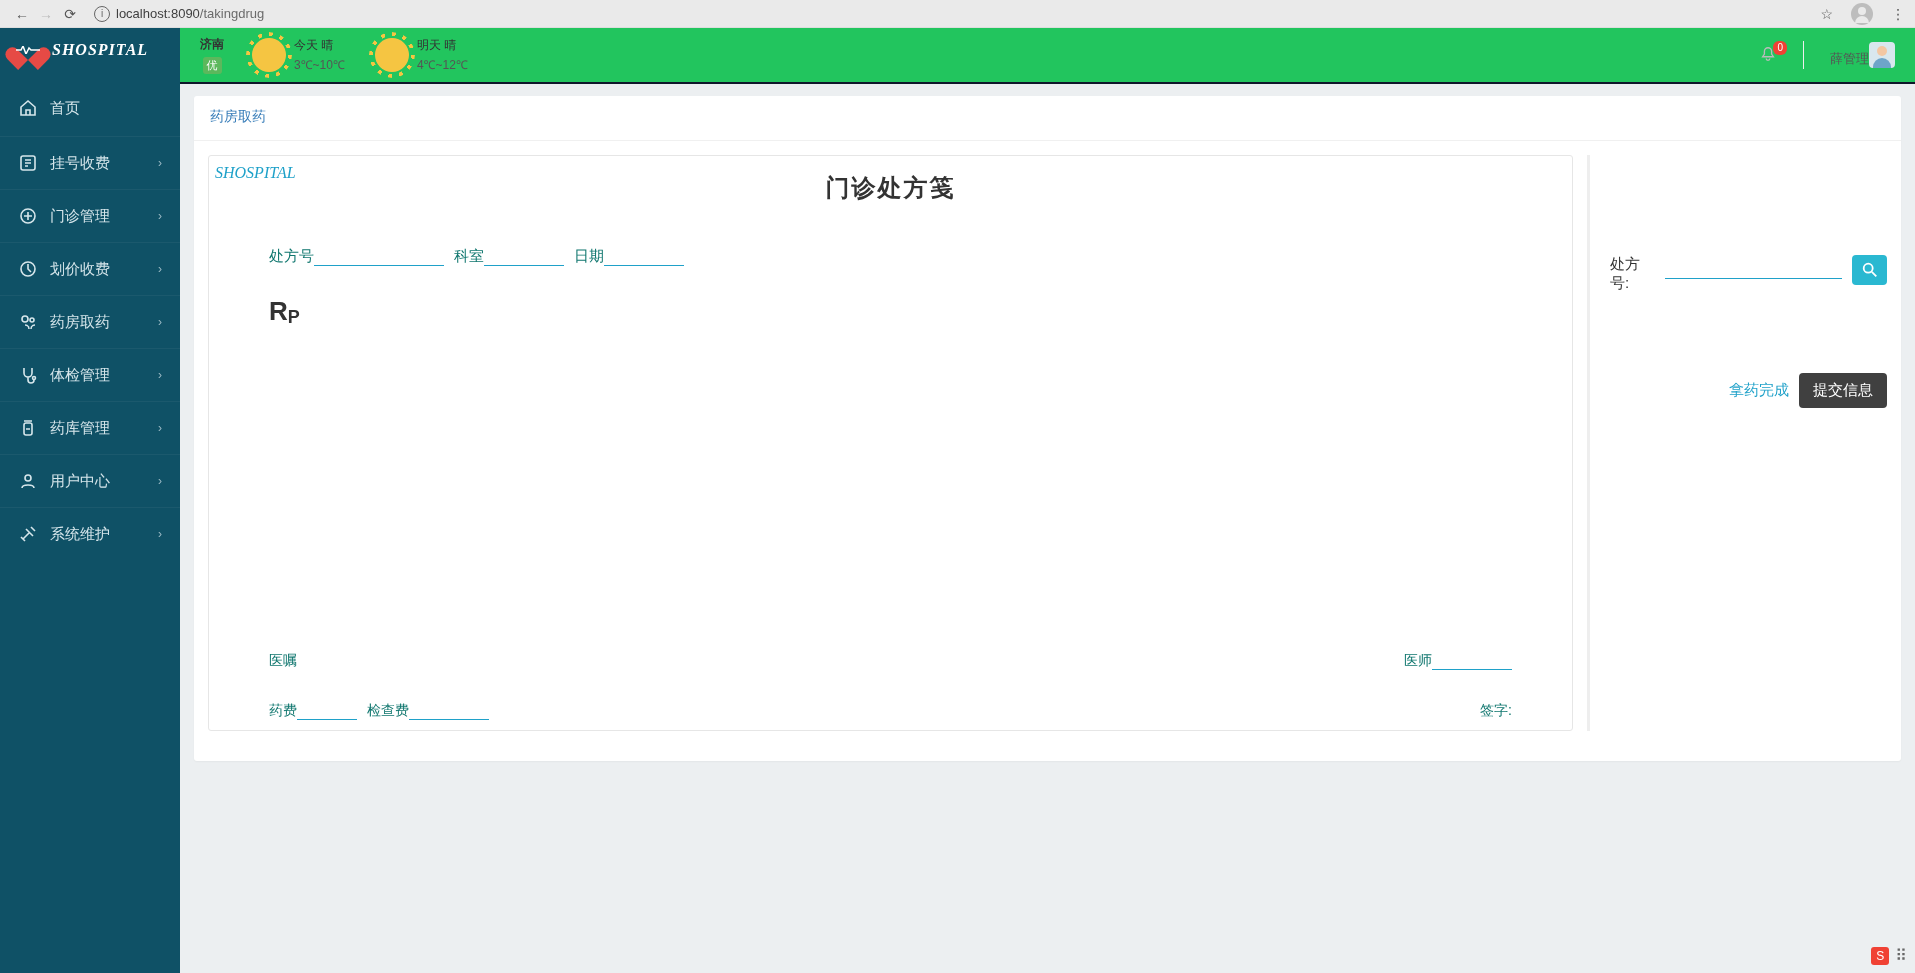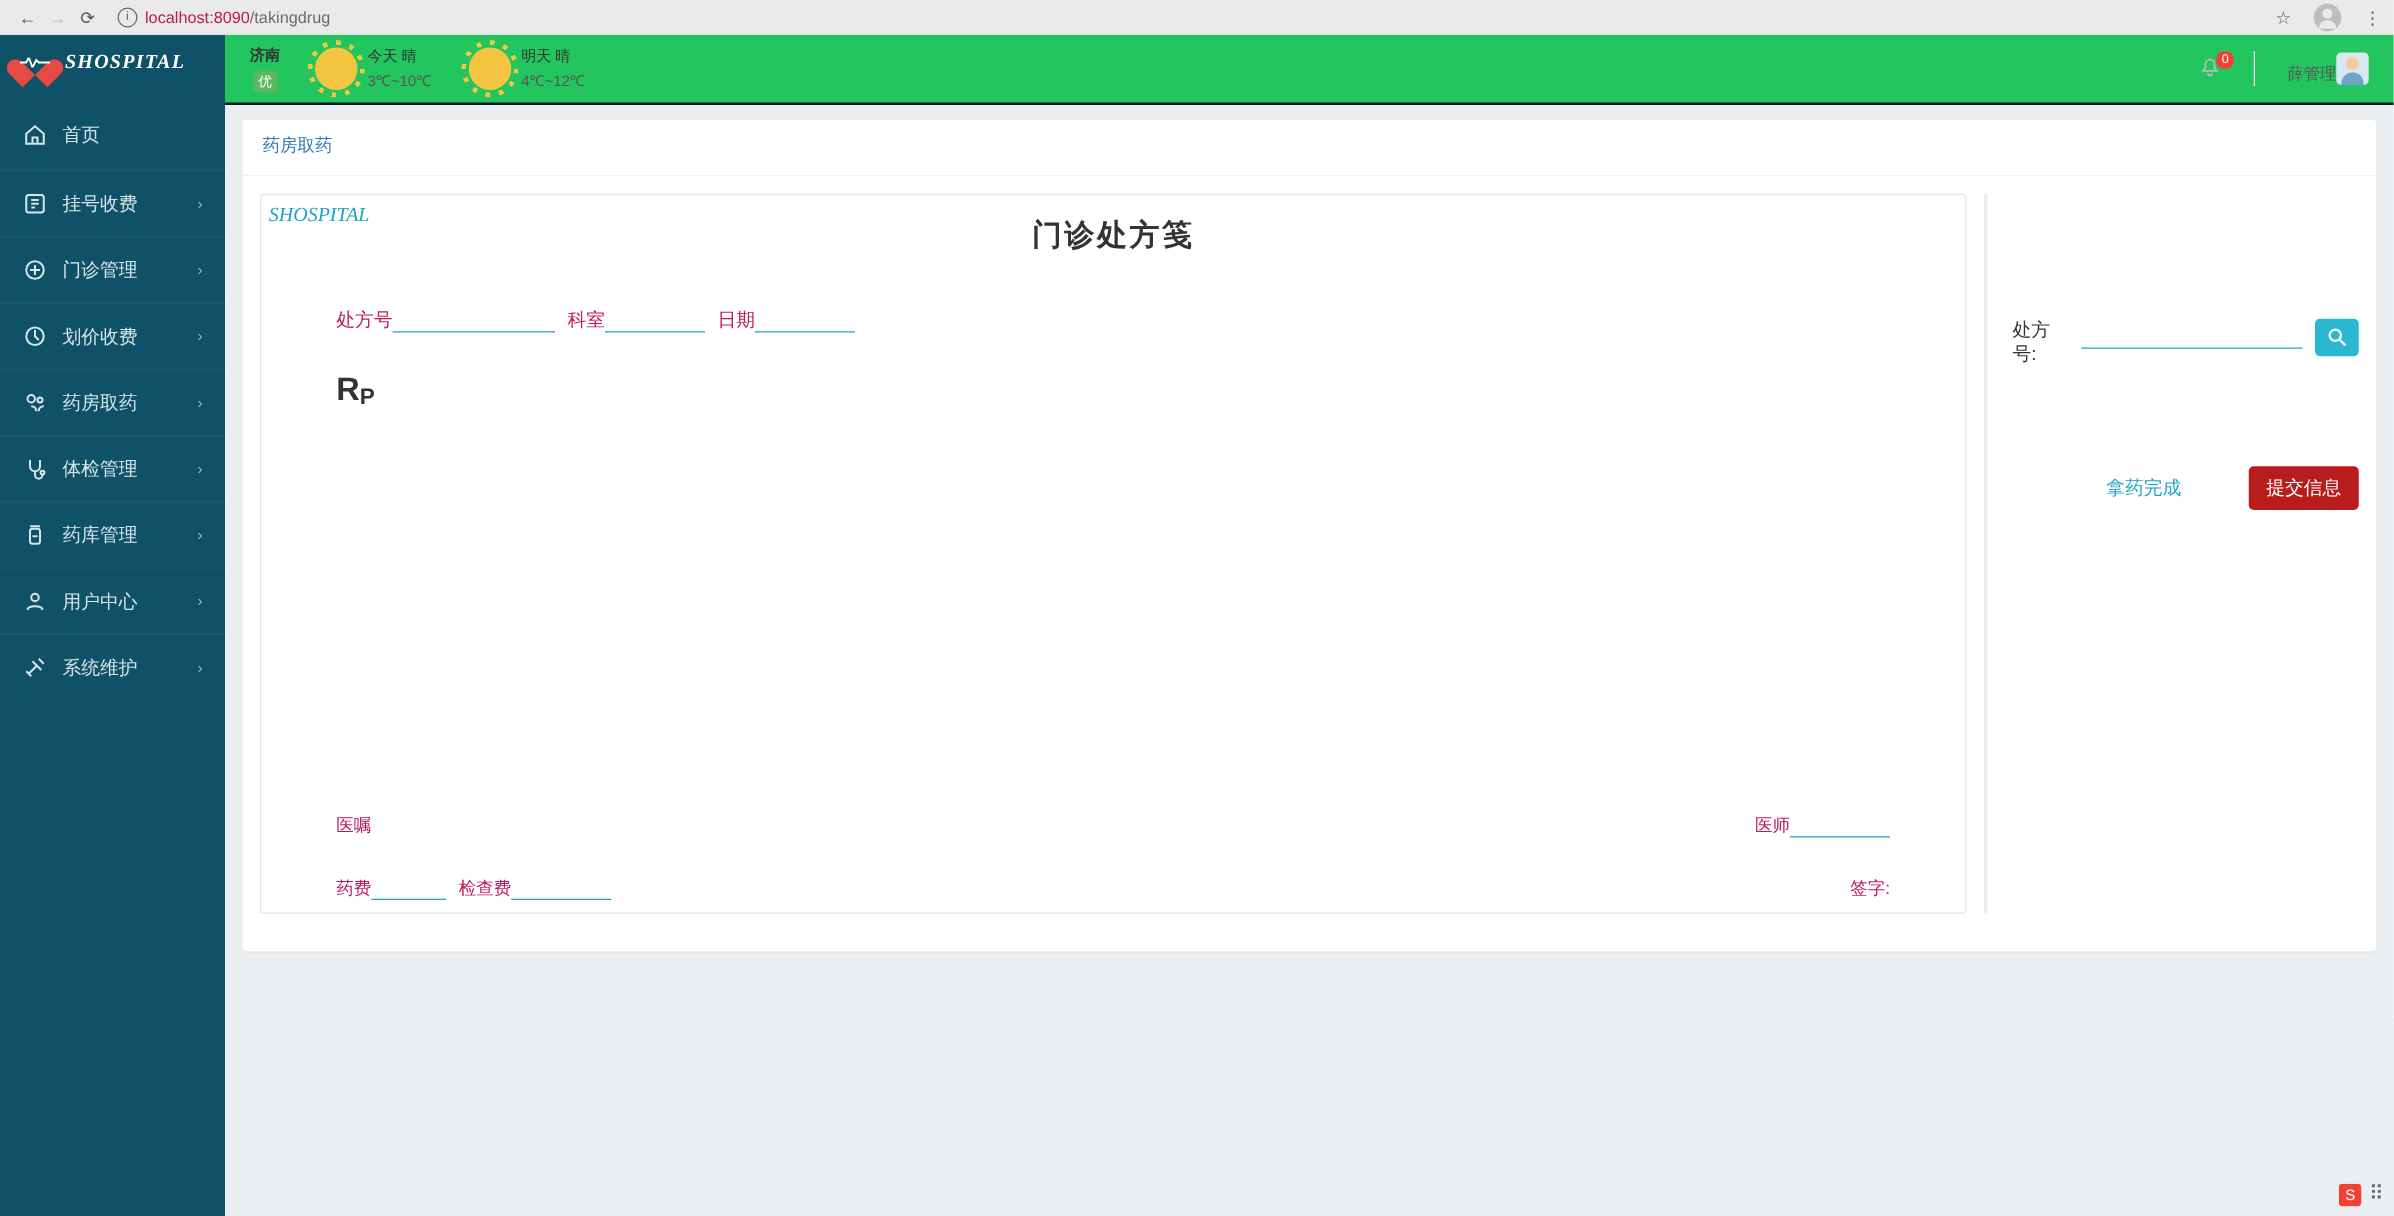--- a/index.html
+++ b/index.html
@@ -3,21 +3,21 @@
 <meta charset="utf-8">
 <style>
 * { margin: 0; padding: 0; box-sizing: border-box; }
 body { font-family: "Microsoft YaHei", Arial, sans-serif; font-size: 14px; color: #333; background: #fff; }
 
 
 .browser-chrome { height: 28px; background: #eaeaea; display: flex; align-items: center; padding: 0 10px; border-bottom: 1px solid #ddd; }
 .browser-chrome .nav-btn { width: 24px; text-align: center; color: #555; cursor: pointer; }
 .browser-chrome .info-icon { display:inline-flex; align-items:center; justify-content:center; width:16px; height:16px; border:1px solid #666; border-radius:50%; font-size:10px; color:#666; margin:0 6px 0 12px; }
 .browser-chrome .url { color: #333; font-size: 13px; }
-.browser-chrome .url .host { color: #be185d; }
+.browser-chrome .url .host { color: #404040; }
 .browser-chrome .url .path { color: #6b6b6b; }
 .browser-chrome .right { margin-left: auto; display: flex; align-items: center; gap: 18px; color: #555; }
 .browser-chrome .avatar-circle { width: 22px; height: 22px; border-radius: 50%; background: #bdbdbd; position: relative; }
 .browser-chrome .avatar-circle::before { content:""; position:absolute; top:4px; left:7px; width:8px; height:8px; background:#eaeaea; border-radius:50%; }
 .browser-chrome .avatar-circle::after { content:""; position:absolute; bottom:2px; left:4px; width:14px; height:7px; background:#eaeaea; border-radius:7px 7px 0 0; }
 
 
 .app { display: flex; height: calc(100vh - 28px); }
 .sidebar { width: 180px; background: #0f5166; color: #d6e6eb; flex-shrink: 0; }
 .brand { display: flex; align-items: center; gap: 10px; padding: 10px 14px 14px; }
@@ -68,41 +68,41 @@
 .tab-header { padding: 12px 16px 10px; border-bottom: 1px solid #f0f0f0; }
 .tab-header .tab { color:#337ab7; font-size:14px; display:inline-block; padding-bottom:4px; }
 
 .card-body { display:flex; padding: 14px 14px 30px; min-height: 620px; }
 .rx-panel { flex:1; border:1px solid #e6e6e6; border-radius:3px; margin-right: 14px; padding: 8px 0 20px; position:relative; }
 .rx-brand { font-family: Georgia, serif; font-style: italic; color:#1fa1c9; font-size: 16px; padding-left: 6px; }
 .rx-title { text-align:center; font-size: 24px; font-weight:600; margin-top:-10px; letter-spacing:2px; }
 .rx-form { padding: 40px 60px 0; font-size:15px; }
 .rx-row { display:flex; flex-wrap:wrap; gap: 20px 10px; margin-bottom: 20px; }
 .rx-field { display:flex; align-items:flex-end; }
-.rx-field label { color:#be185d; }
+.rx-field label { color:#0f766e; }
 .underline { border:none; border-bottom:1px solid #1fa1c9; background:transparent; outline:none; height:22px; font-size:14px; padding:0 2px; }
 .w-lg { width:130px; } .w-md { width:80px; } .w-sm { width:60px; } .w-xl { width:380px; }
 .rp { font-weight:bold; font-size:26px; padding:10px 60px 0; }
 .rp sub { font-size:18px; vertical-align:-3px; }
 
 .rx-footer { position:absolute; bottom:10px; left:0; right:0; padding:0 60px; }
 .rx-footer .rx-row { margin-bottom: 28px; }
 .rx-footer .rx-row:last-child { margin-bottom: 0; }
 .rx-footer .gap { flex:1; min-width:180px; }
 
 .side-panel { width:300px; border-left:3px solid #eee; padding-left:20px; }
 .search-row { display:flex; align-items:flex-start; gap:10px; margin-top:100px; }
 .search-row label { font-size:15px; color:#333; }
 .search-row input { flex:1; border:none; border-bottom:1px solid #1fa1c9; outline:none; height:24px; }
 .search-btn { width:38px; height:30px; background:#2ab8d1; border:none; border-radius:4px; cursor:pointer; display:flex; align-items:center; justify-content:center; }
 .search-btn svg { stroke:#fff; fill:none; stroke-width:2; }
 
 .action-row { display:flex; align-items:center; justify-content:flex-end; gap:10px; margin-top:80px; }
 .status-text { color:#1fa1c9; font-size:15px;font-family:Liberation Serif, serif; }
-.submit-btn { background:#b91c1c; color:#fff; border:none; padding:8px 14px; font-size:15px; border-radius:4px; cursor:pointer;margin-left:44px; }
+.submit-btn { background:#404040; color:#fff; border:none; padding:8px 14px; font-size:15px; border-radius:4px; cursor:pointer; }
 
 .float-tool { position:fixed; right:8px; bottom:8px; display:flex; align-items:center; gap:6px; }
 .float-sq { width:18px; height:18px; background:#f04134; border-radius:3px; color:#fff; font-size:12px; display:flex; align-items:center; justify-content:center; }
 .float-dots { color:#666; line-height:6px; font-size:16px; }
 </style>
 </head>
 <body>
 
 <div class="browser-chrome">
   <span class="nav-btn">←</span>

